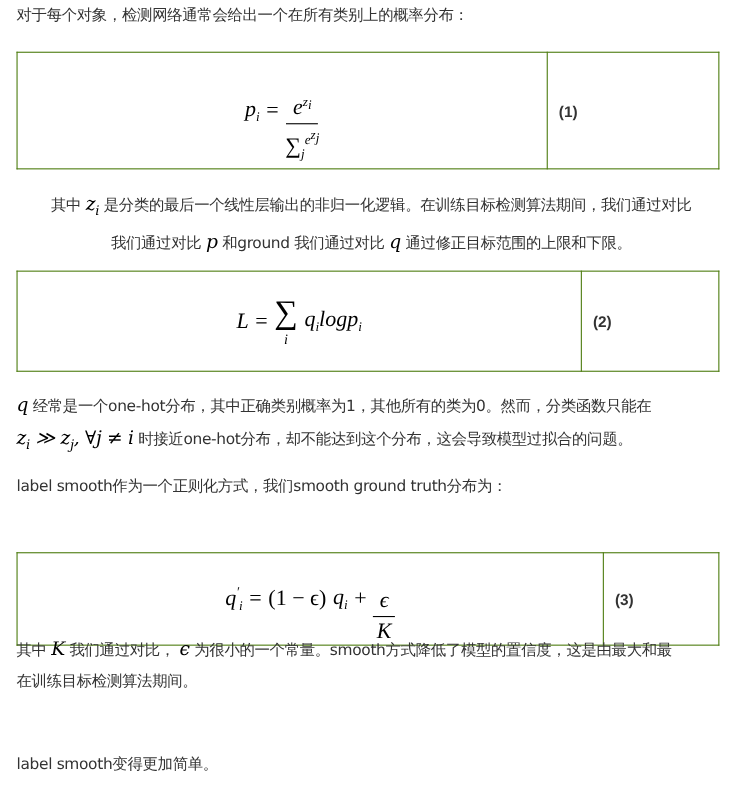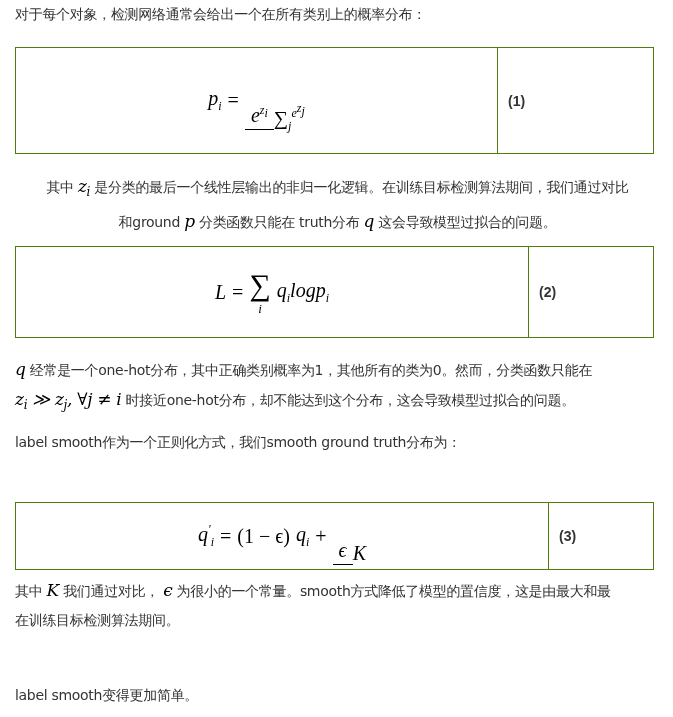--- a/index.html
+++ b/index.html
@@ -16,21 +16,21 @@
   .m { font-family:"DejaVu Serif","Liberation Serif",serif; font-style:italic; font-size:17px; color:#000; }
   table.eq {
     position:absolute; left:15px; width:639px;
     border-collapse:collapse; table-layout:fixed;
   }
   table.eq td { border:1px solid #4d7c0f; padding:0; vertical-align:middle; }
   td.formula { text-align:center; }
   td.num { padding-left:10px !important; font-family:"Liberation Sans",sans-serif; font-size:14px; font-weight:bold; color:#333; }
   .fm { font-family:"Liberation Serif","DejaVu Serif",serif; color:#000; font-size:20px; display:inline-flex; align-items:center; gap:6px; }
   .it { font-style:italic; }
-  .frac { display:inline-flex; flex-direction:row; align-items:center; vertical-align:middle;margin-top:32px; }
+  .frac { display:inline-flex; flex-direction:column; align-items:center; vertical-align:middle;margin-top:32px; }
   .frac .top { padding:0 6px 2px; border-bottom:1px solid #000; font-size:20px; }
   .frac .bot { padding-top:2px; font-size:20px; }
   sub, sup { font-size:12px; }
   .sumblk { display:inline-flex; flex-direction:column; align-items:center; line-height:1; }
   .sumblk .sig { font-size:30px; }
   .sumblk .idx { font-size:13px; font-style:italic; margin-top:2px; }
 </style>
 </head>
 <body>
 
@@ -53,25 +53,25 @@
     </td>
     <td class="num">(1)</td>
   </tr>
 </tbody>
   </table>
 
 <div class="para" style="top:172px;text-align:center;">
   <span>其中</span>
   <span class="m"><span>z</span><sub>i</sub></span>
   <span>是分类的最后一个线性层输出的非归一化逻辑。在训练目标检测算法期间，我们通过对比</span><br>
-  <span>和ground</span>
+  <span>我们通过对比</span>
   <span class="m">p</span>
-  <span>分类函数只能在 truth分布</span>
+  <span>和ground 我们通过对比</span>
   <span class="m">q</span>
-  <span>这会导致模型过拟合的问题。</span>
+  <span>通过修正目标范围的上限和下限。</span>
 </div>
 
 <table class="eq" style="top:246px; height:92px;">
   <tbody>
       <tr>
     <td class="formula" style="width:512px;">
       <span class="fm">
         <span class="it">L</span>
         <span>=</span>
         <span class="sumblk">

